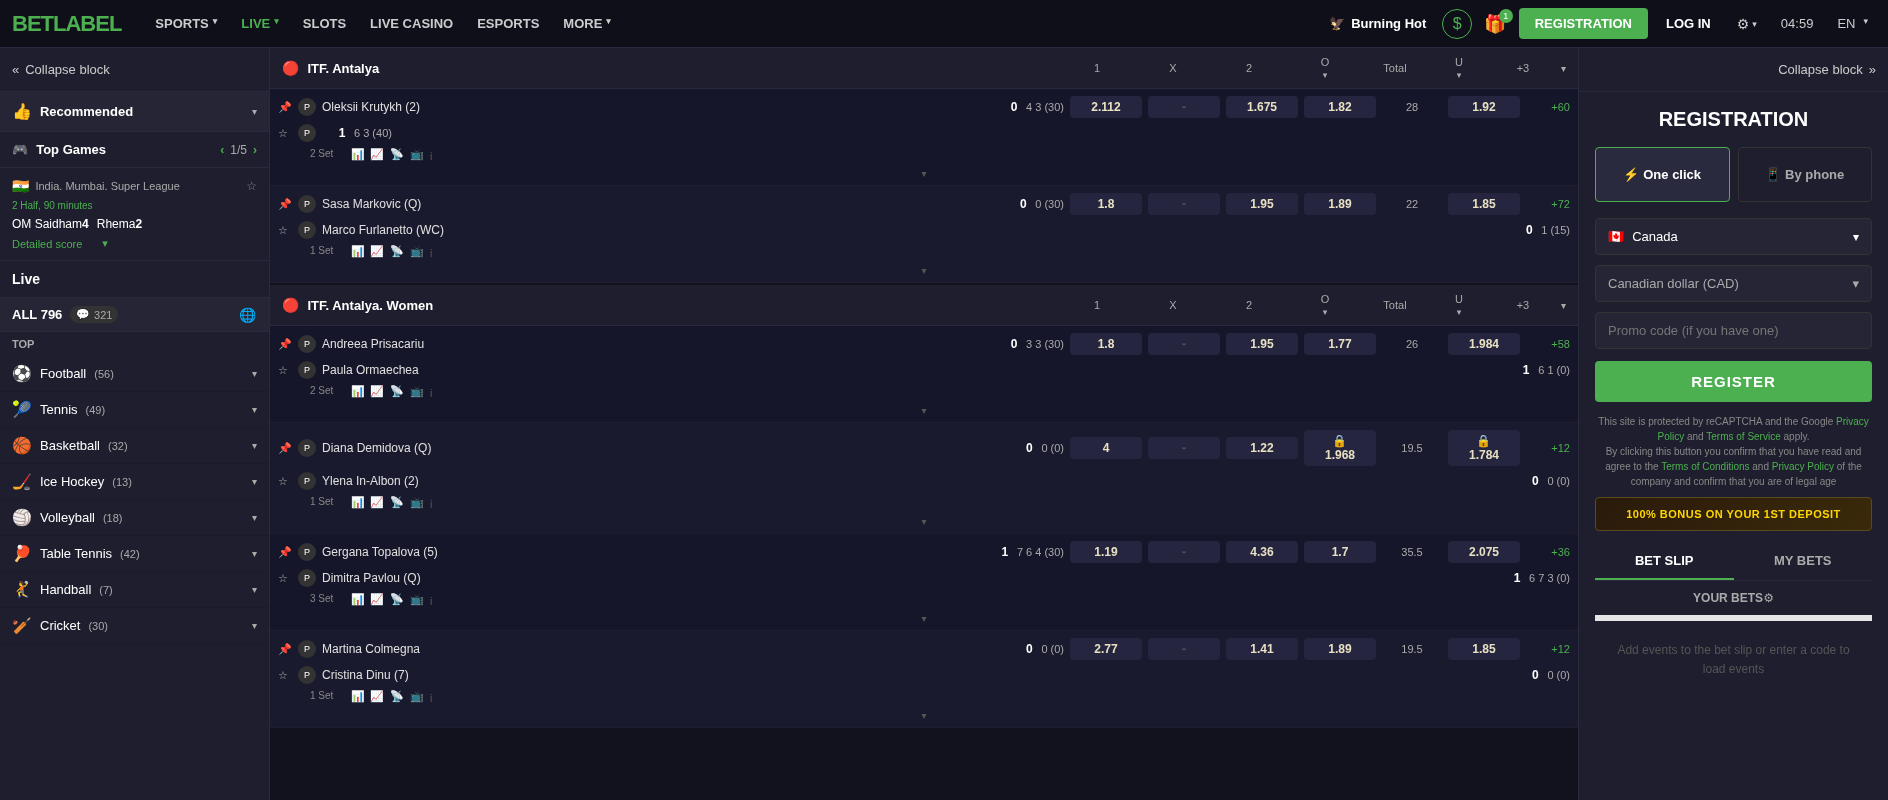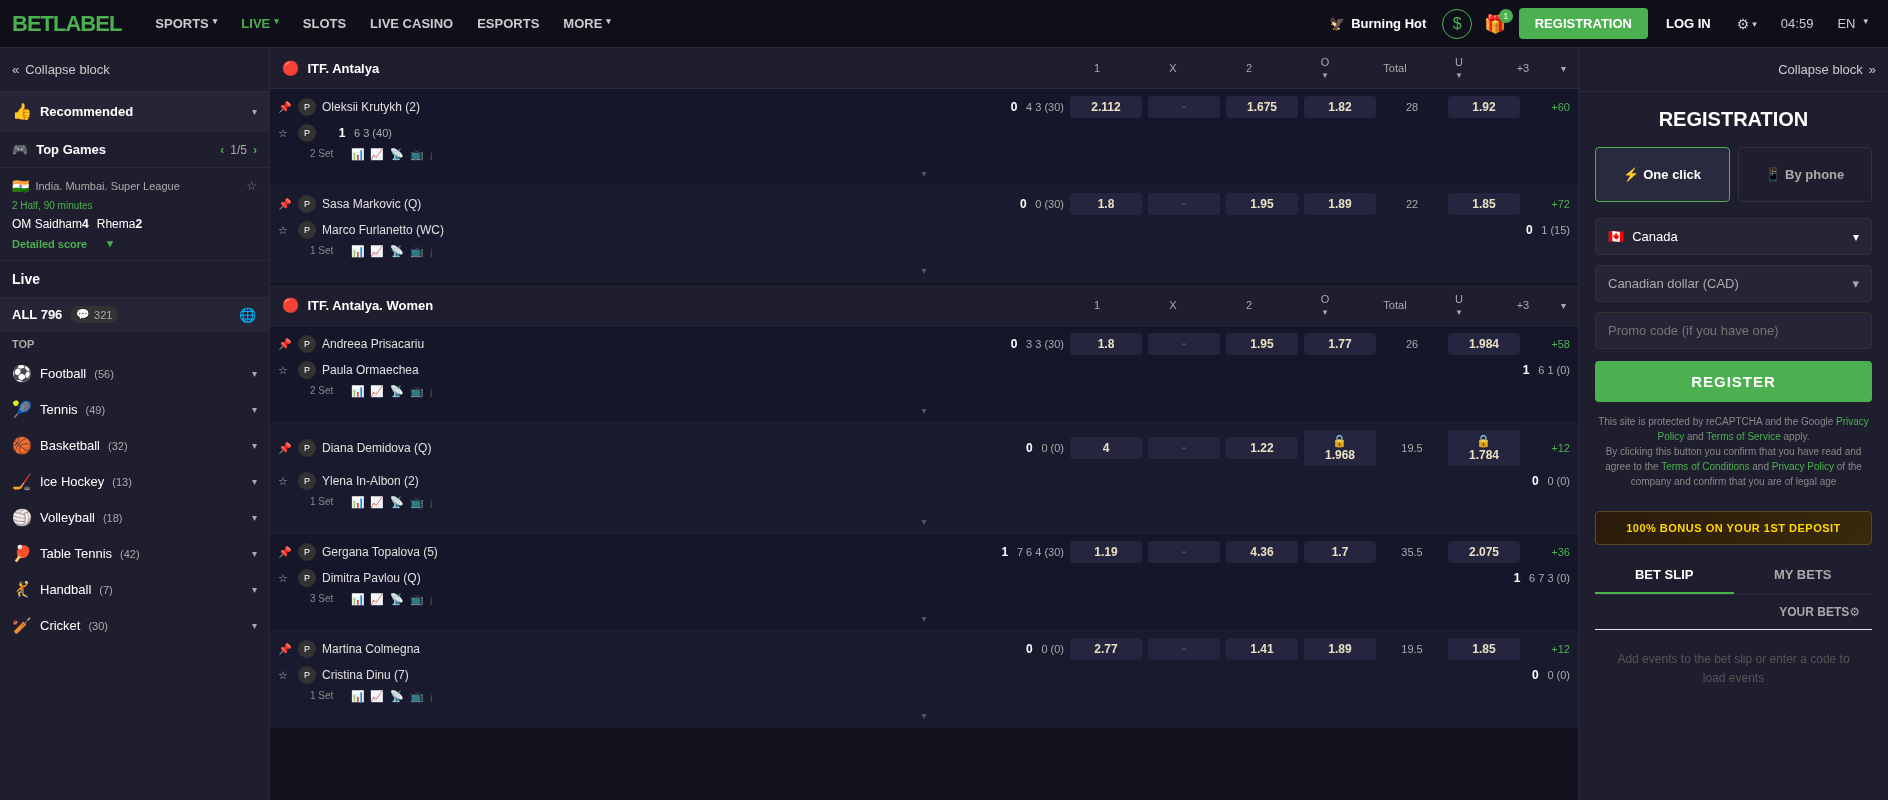--- a/index.html
+++ b/index.html
@@ -86,21 +86,21 @@
     .featured-match { padding: 10px 12px; border-bottom: 1px solid #2a2a3e; }
     .featured-league { display: flex; align-items: center; gap: 6px; margin-bottom: 6px; }
     .league-flag { font-size: 14px; }
     .league-name { font-size: 11px; color: #aaa; flex: 1; }
     .star-icon { color: #888; font-size: 12px; cursor: pointer; }
     .match-time { font-size: 10px; color: #4CAF50; margin-bottom: 6px; }
     .match-teams { display: flex; flex-direction: row; gap: 8px; }
     .match-team { display: flex; align-items: center; justify-content: space-between; }
     .team-name { font-size: 12px; }
     .team-score { font-weight: 700; color: #fff; }
-    .detailed-score { color: #4CAF50; font-size: 11px; cursor: pointer; display: flex; align-items: center; gap: 20px; margin-top: 6px; font-weight: bold; }
+    .detailed-score { color: #4CAF50; font-size: 11px; cursor: pointer; display: flex; align-items: center; gap: 20px; margin-top: 6px; }
 
     
     .live-section-header { padding: 10px 12px; font-weight: 700; font-size: 14px; border-bottom: 1px solid #2a2a3e; }
     .live-all-row {
       display: flex; align-items: center; justify-content: space-between;
       padding: 8px 12px; border-bottom: 1px solid #2a2a3e; cursor: pointer;
       background: #252535;
     }
     .live-all-left { display: flex; align-items: center; gap: 8px; }
     .live-count { font-weight: 700; font-size: 13px; }
@@ -196,38 +196,38 @@
     .promo-input {
       width: 100%; background: #252535; border: 1px solid #333; border-radius: 4px;
       padding: 10px 12px; color: #666; font-size: 13px; margin-bottom: 12px;
       outline: none;
     }
     .register-btn {
       width: 100%; background: #4CAF50; color: #fff; border: none;
       padding: 12px; border-radius: 4px; font-weight: 700; font-size: 15px;
       cursor: pointer; margin-bottom: 12px; letter-spacing: 1px;
     }
-    .captcha-text { font-size: 10px; color: #888; text-align: center; line-height: 1.5; margin-bottom: 22px; }
+    .captcha-text { font-size: 10px; color: #888; text-align: center; line-height: 1.5; margin-bottom: 8px; }
     .captcha-text a { color: #4CAF50; text-decoration: none; }
     .bonus-banner {
       background: linear-gradient(135deg, #2a1a0a, #3a2a0a);
       border: 1px solid #5a4a20; border-radius: 4px; padding: 10px 12px;
       text-align: center; font-size: 11px; color: #ffd700; font-weight: 700;
       margin-bottom: 12px; letter-spacing: 0.5px;
     }
     .bet-tabs { display: flex; border-bottom: 1px solid #2a2a3e; }
     .bet-tab {
       flex: 1; padding: 10px; text-align: center; cursor: pointer;
       font-size: 13px; font-weight: 600; border-bottom: 2px solid transparent;
     }
     .bet-tab.active { border-bottom-color: #4CAF50; color: #fff; }
     .bet-tab.inactive { color: #aaa; }
     .your-bets-row {
-      display: flex; align-items: center; justify-content: flex-end;
-      padding: 10px 12px; border-bottom: 1px solid #e5e5e5;
+      display: flex; align-items: center; justify-content: center;
+      padding: 10px 12px; border-bottom: 6px solid #e5e5e5;
     }
     .your-bets-label { font-size: 12px; font-weight: 600; color: #aaa; }
     .bet-slip-empty { padding: 20px 16px; text-align: center; color: #555; font-size: 12px; line-height: 1.6; }
 
     
     ::-webkit-scrollbar { width: 4px; }
     ::-webkit-scrollbar-track { background: #1a1a2e; }
     ::-webkit-scrollbar-thumb { background: #3a3a5e; border-radius: 2px; }
   </style>
 </head>

